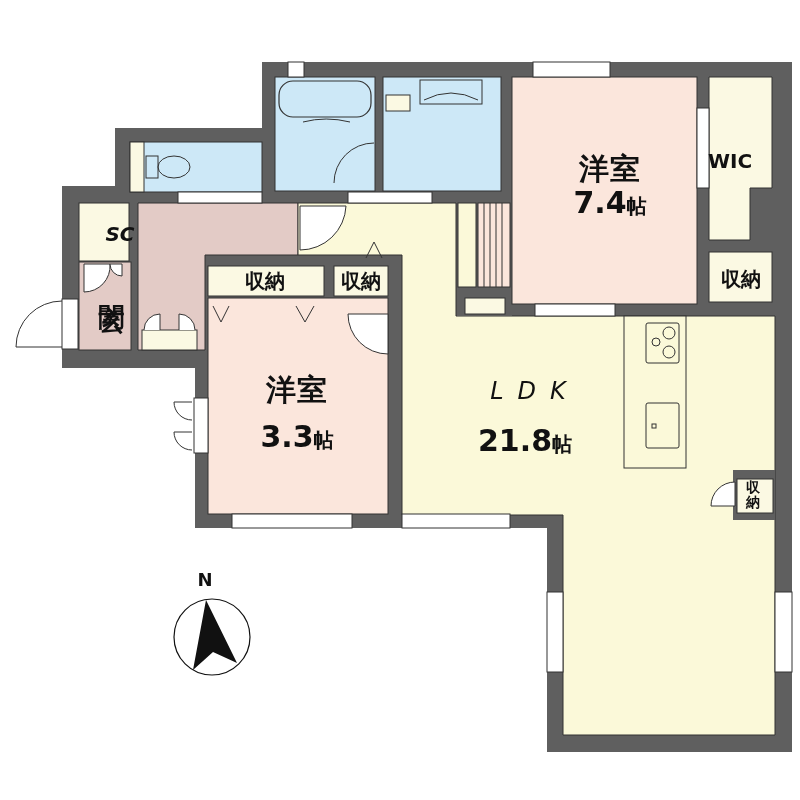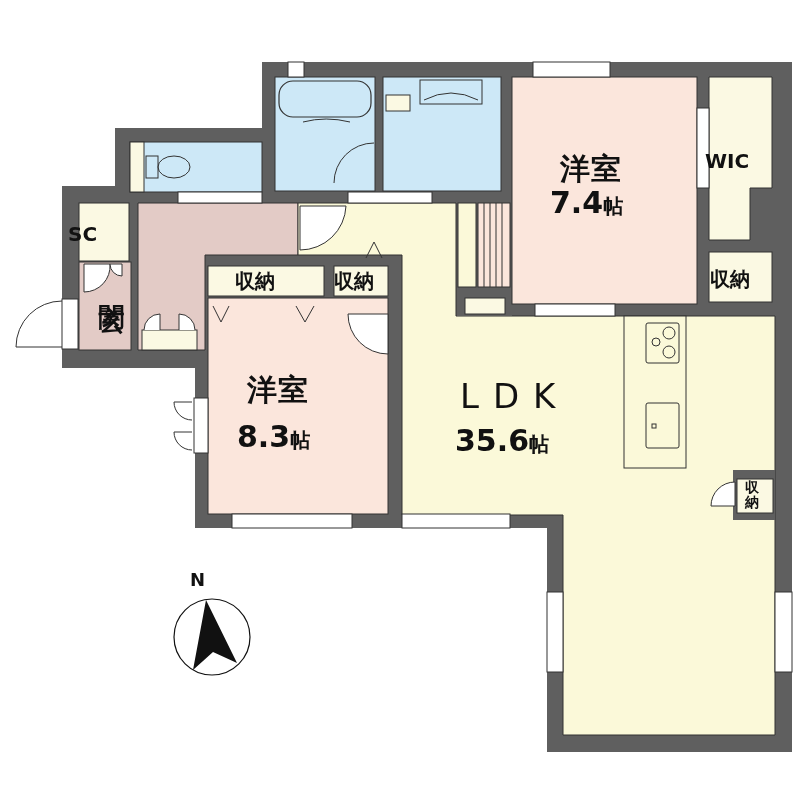--- a/index.html
+++ b/index.html
@@ -1,24 +1,24 @@
 <!DOCTYPE html>
 <html><head>
 <meta charset="utf-8">
 <style>
   html, body { margin:0; padding:0; background:#ffffff; }
   #plan { position:relative; width:800px; height:800px; overflow:hidden; background:#fff; }
   svg { position:absolute; left:0; top:0; }
-  .lbl { position:absolute; font-family:"DejaVu Sans", sans-serif; color:#111; line-height:1.1; white-space:nowrap; }
+  .lbl { position:absolute; font-family:"DejaVu Sans", sans-serif; color:#111; text-align:center; line-height:1.1; white-space:nowrap; }
   .room-name { font-size:30px; font-weight:bold; letter-spacing:1px; }
   .room-size { font-size:30px; font-weight:bold; }
   .room-size small { font-size:20px; }
   .small { font-size:20px; font-weight:bold; }
   .tiny { font-size:14px; font-weight:bold; line-height:1.05; }
-  .ldk { font-size:34px; letter-spacing:14px; font-weight:normal; }
+  .ldk { font-size:24px; letter-spacing:14px; font-weight:normal;font-style:italic; }
 </style>
 </head>
 <body>
 
 <div id="plan">
   <svg width="800" height="800" viewBox="0 0 800 800">
 
     <g fill="#5f5f5f">
       <polygon points="262,62 792,62 792,752 547,752 547,528 195,528 195,368 62,368 62,186 115,186 115,128 262,128"></polygon>
     </g>
@@ -121,27 +121,27 @@
     <g>
       <circle cx="212" cy="637" r="38" fill="#fff" stroke="#111" stroke-width="1.2"></circle>
       <polygon points="206,600 237,663 213,652 193,670" fill="#111"></polygon>
     </g>
   </svg>
 
   <div class="lbl room-name" style="left:560px;top:152px;width:100px;">洋室</div>
   <div class="lbl room-size" style="left:550px;top:186px;width:120px;"><span>7.4</span><small>帖</small></div>
 
   <div class="lbl room-name" style="left:247px;top:373px;width:100px;">洋室</div>
-  <div class="lbl room-size" style="left:237px;top:420px;width:120px;"><span>8.3</span><small>帖</small></div>
+  <div class="lbl room-size" style="left:237px;top:420px;width:120px;"><span>3.3</span><small>帖</small></div>
 
   <div class="lbl ldk" style="left:460px;top:378px;width:150px;">LDK</div>
-  <div class="lbl room-size" style="left:455px;top:424px;width:140px;"><span>35.6</span><small>帖</small></div>
+  <div class="lbl room-size" style="left:455px;top:424px;width:140px;"><span>21.8</span><small>帖</small></div>
 
   <div class="lbl small" style="left:705px;top:150px;width:50px;">WIC</div>
-  <div class="lbl small" style="left:68px;top:223px;width:64px;">SC</div>
+  <div class="lbl small" style="left:88px;top:223px;width:64px;font-style:italic;">SC</div>
   <div class="lbl" style="left:86px;top:285px;width:40px;font-size:26px;font-weight:bold;writing-mode:vertical-rl;">玄関</div>
 
   <div class="lbl small" style="left:235px;top:270px;width:60px;">収納</div>
   <div class="lbl small" style="left:334px;top:270px;width:54px;">収納</div>
   <div class="lbl small" style="left:710px;top:268px;width:62px;">収納</div>
   <div class="lbl tiny" style="left:745px;top:480px;width:16px;white-space:normal;word-break:break-all;">収納</div>
 
   <div class="lbl" style="left:190px;top:570px;width:30px;font-size:18px;font-weight:bold;">N</div>
 </div>
 

